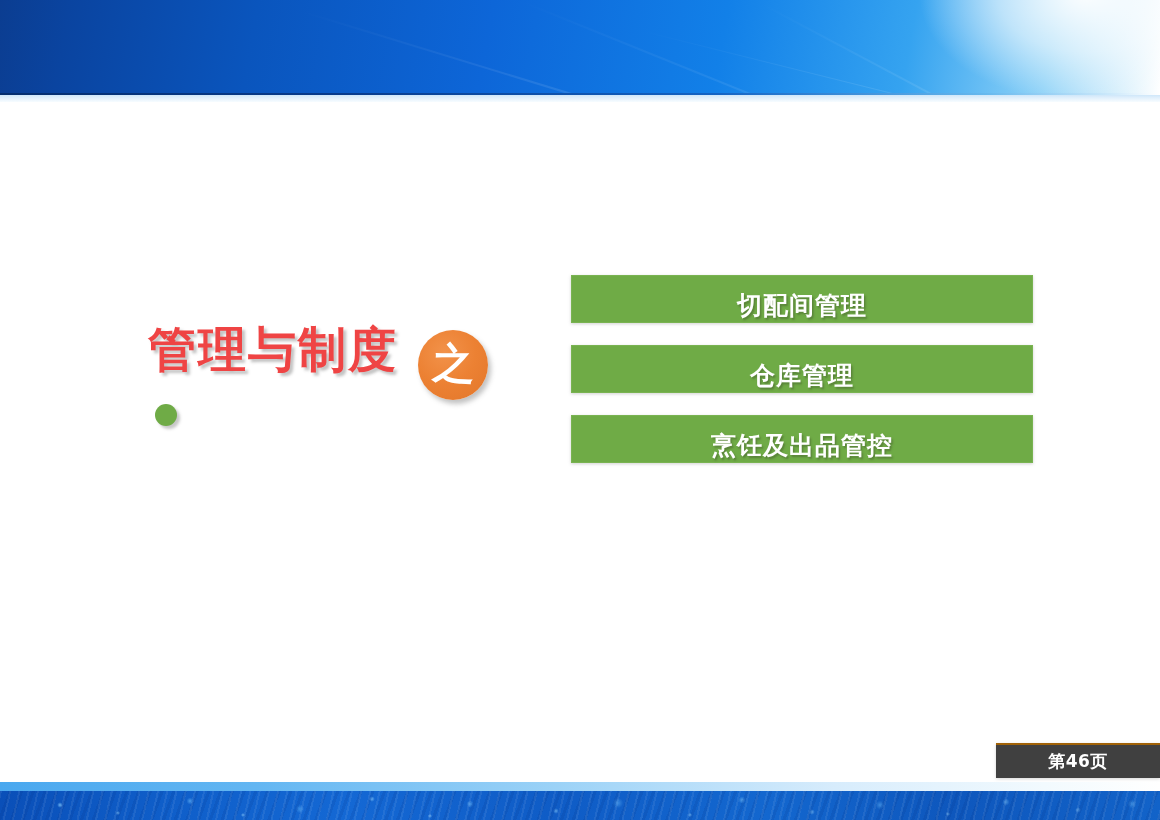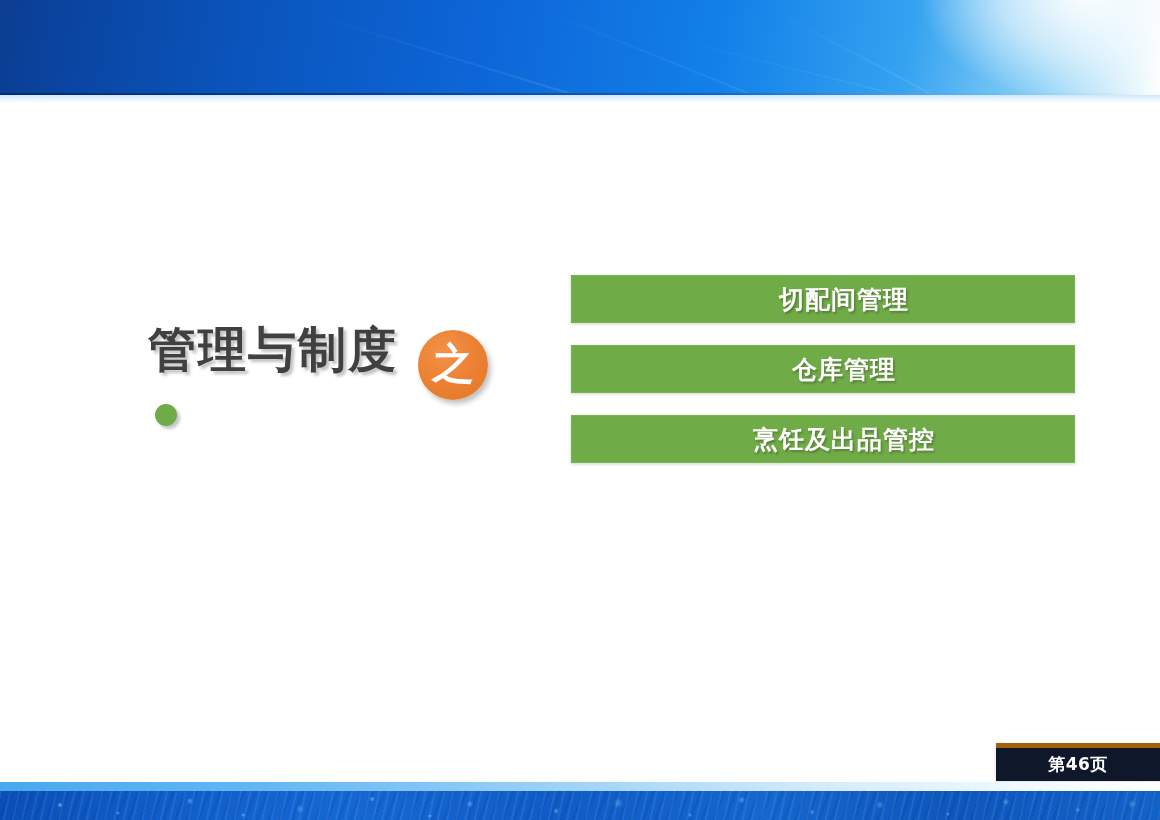--- a/index.html
+++ b/index.html
@@ -101,21 +101,21 @@
   
   .title-block {
     position: absolute;
     left: 148px;
     top: 324px;
     width: 400px;
   }
   .main-title {
     font-size: 48px;
     font-weight: bold;
-    color: #404040;
+    color: #ef4444;
     letter-spacing: 2px;
     line-height: 1.05;
     text-shadow: 3px 3px 3px rgba(120,120,120,0.45);
     white-space: nowrap;
   }
   .orange-badge {
     position: absolute;
     left: 418px;
     top: 330px;
     width: 70px;
@@ -167,43 +167,42 @@
     width: 460px;
   }
   .green-box {
     width: 460px;
     height: 46px;
     margin-bottom: 22px;
     background: #6fab46;
     border: 1px solid #79b351;
     box-shadow: 0 1px 3px rgba(140,140,140,0.40);
     display: flex;
-    align-items: center;
+    align-items: flex-end;
     justify-content: center;
-    padding-left: 42px;
   }
   .green-box:last-child { margin-bottom: 0; }
   .green-box span {
     font-size: 25px;
     font-weight: bold;
     color: #ffffff;
     letter-spacing: 1px;
     text-shadow: 1.5px 1.5px 2px rgba(70,95,45,0.55);
     white-space: nowrap;
   }
 
   
   .page-badge {
     position: absolute;
     left: 996px;
     top: 743px;
     width: 164px;
     height: 33px;
-    background: #0f172a;
-    border-top: 5px solid #a16207;
+    background: #404040;
+    border-top: 2px solid #a16207;
     box-shadow: 0 1px 3px rgba(140,140,140,0.35);
     display: flex;
     align-items: center;
     justify-content: center;
   }
   .page-badge span {
     font-size: 17px;
     font-weight: bold;
     color: #ffffff;
     letter-spacing: 0.5px;

